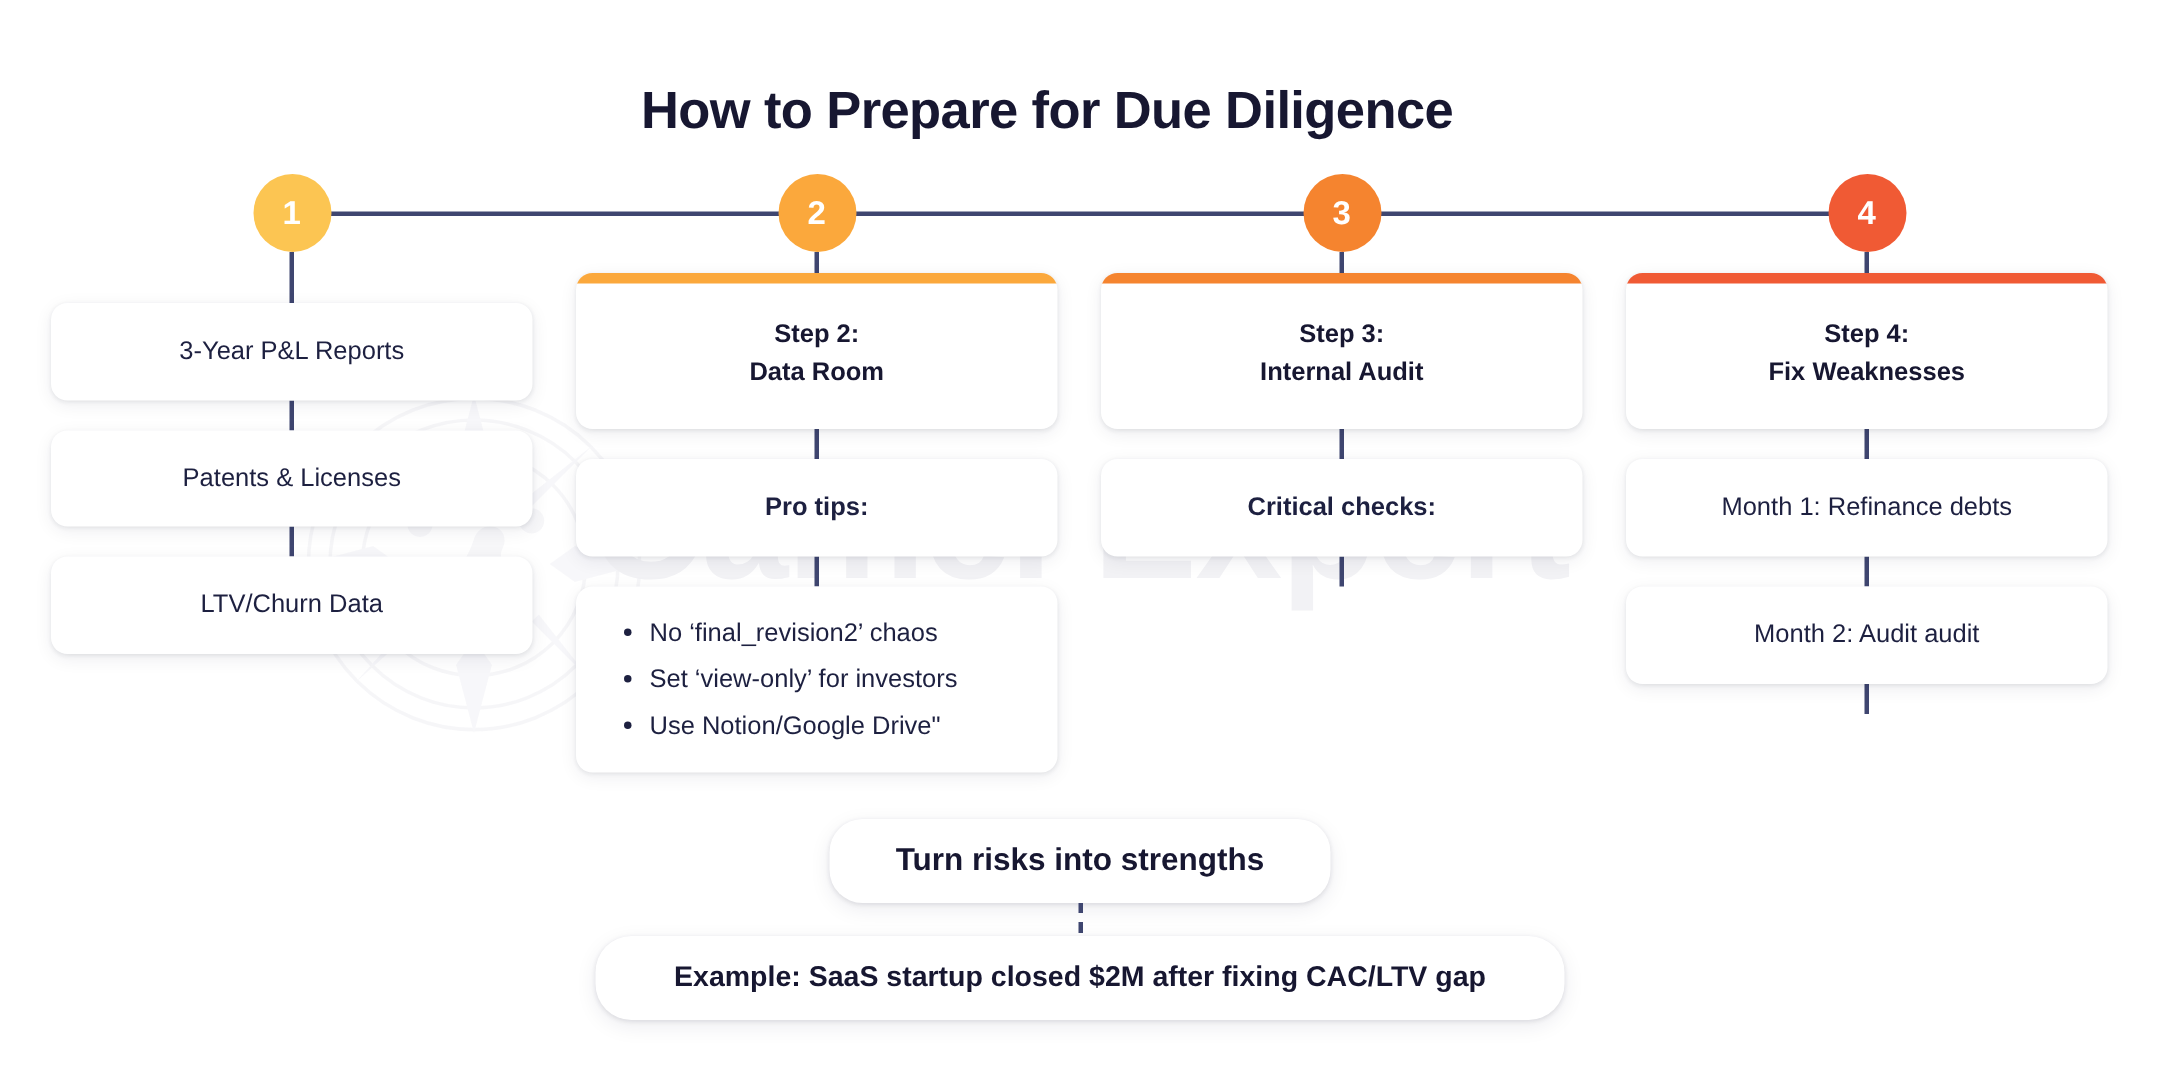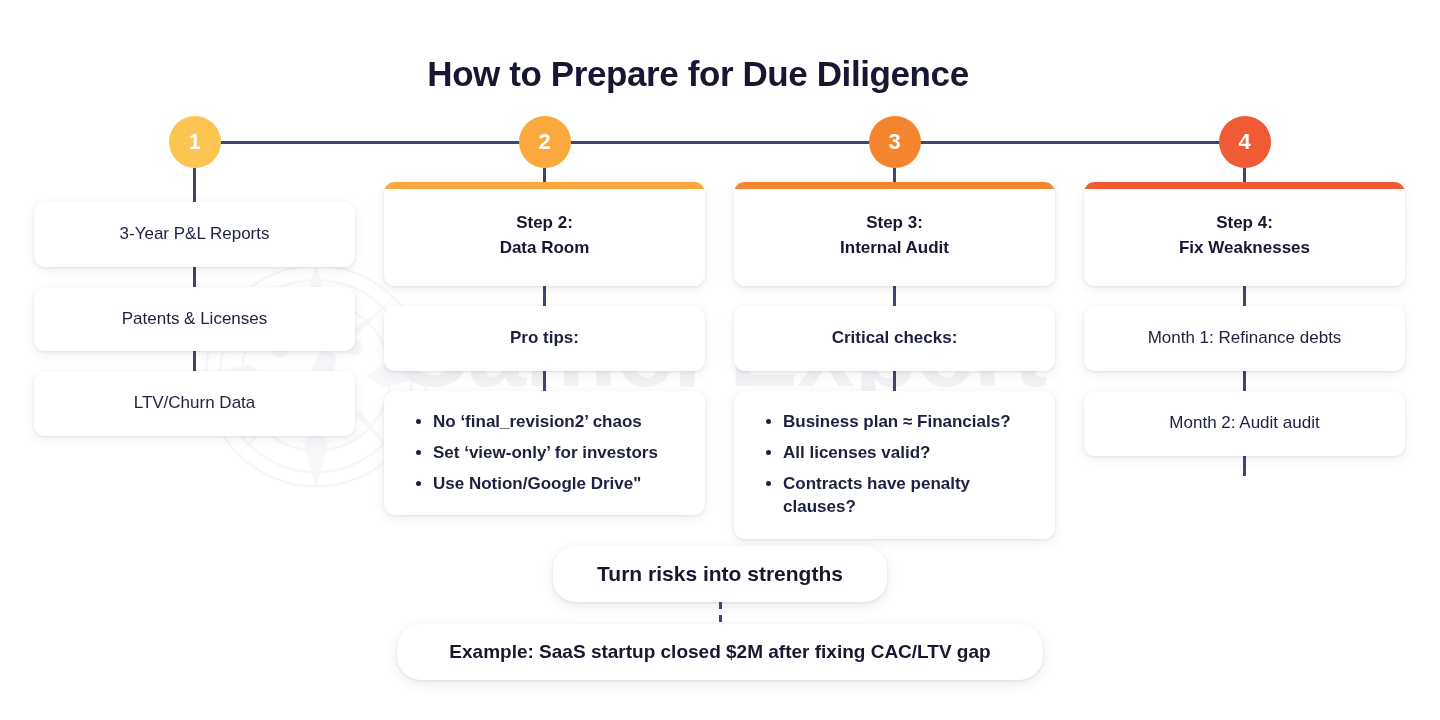--- a/index.html
+++ b/index.html
@@ -147,21 +147,21 @@
     text-align: center;
     font-size: 17px;
     line-height: 1.45;
     color: #1d2040;
   }
   .card-plain.bold { font-weight: bold; }
 
   .card-list {
     padding: 19px 20px 20px 30px;
   }
-  .card-list ul { list-style: none; font-weight: bold; }
+  .card-list ul { list-style: none; }
   .card-list li {
     position: relative;
     font-size: 17px;
     line-height: 1.4;
     color: #1d2040;
     padding-left: 19px;
     margin-bottom: 7px;
     text-align: left;
   }
   .card-list li:last-child { margin-bottom: 0; }
@@ -310,29 +310,20 @@
         <div class="card-head-body">
           <span>Step 3:</span><br>
           <span>Internal Audit</span>
         </div>
       </div>
       <div class="tick tick-mid"></div>
       <div class="card">
         <div class="card-plain bold">Critical checks:</div>
       </div>
       <div class="tick tick-mid"></div>
-      <div class="card">
-        <div class="card-list">
-          <ul>
-            <li>Business plan ≈ Financials?</li>
-            <li>All licenses valid?</li>
-            <li>Contracts have penalty clauses?</li>
-          </ul>
-        </div>
-      </div>
     </div>
 
     <div class="column">
       <div class="step-circle" style="background: rgb(240, 90, 52);">
         <span>4</span>
       </div>
       <div class="tick tick-top"></div>
       <div class="card card-head">
         <div class="accent-bar" style="background: rgb(240, 90, 52);"></div>
         <div class="card-head-body">

